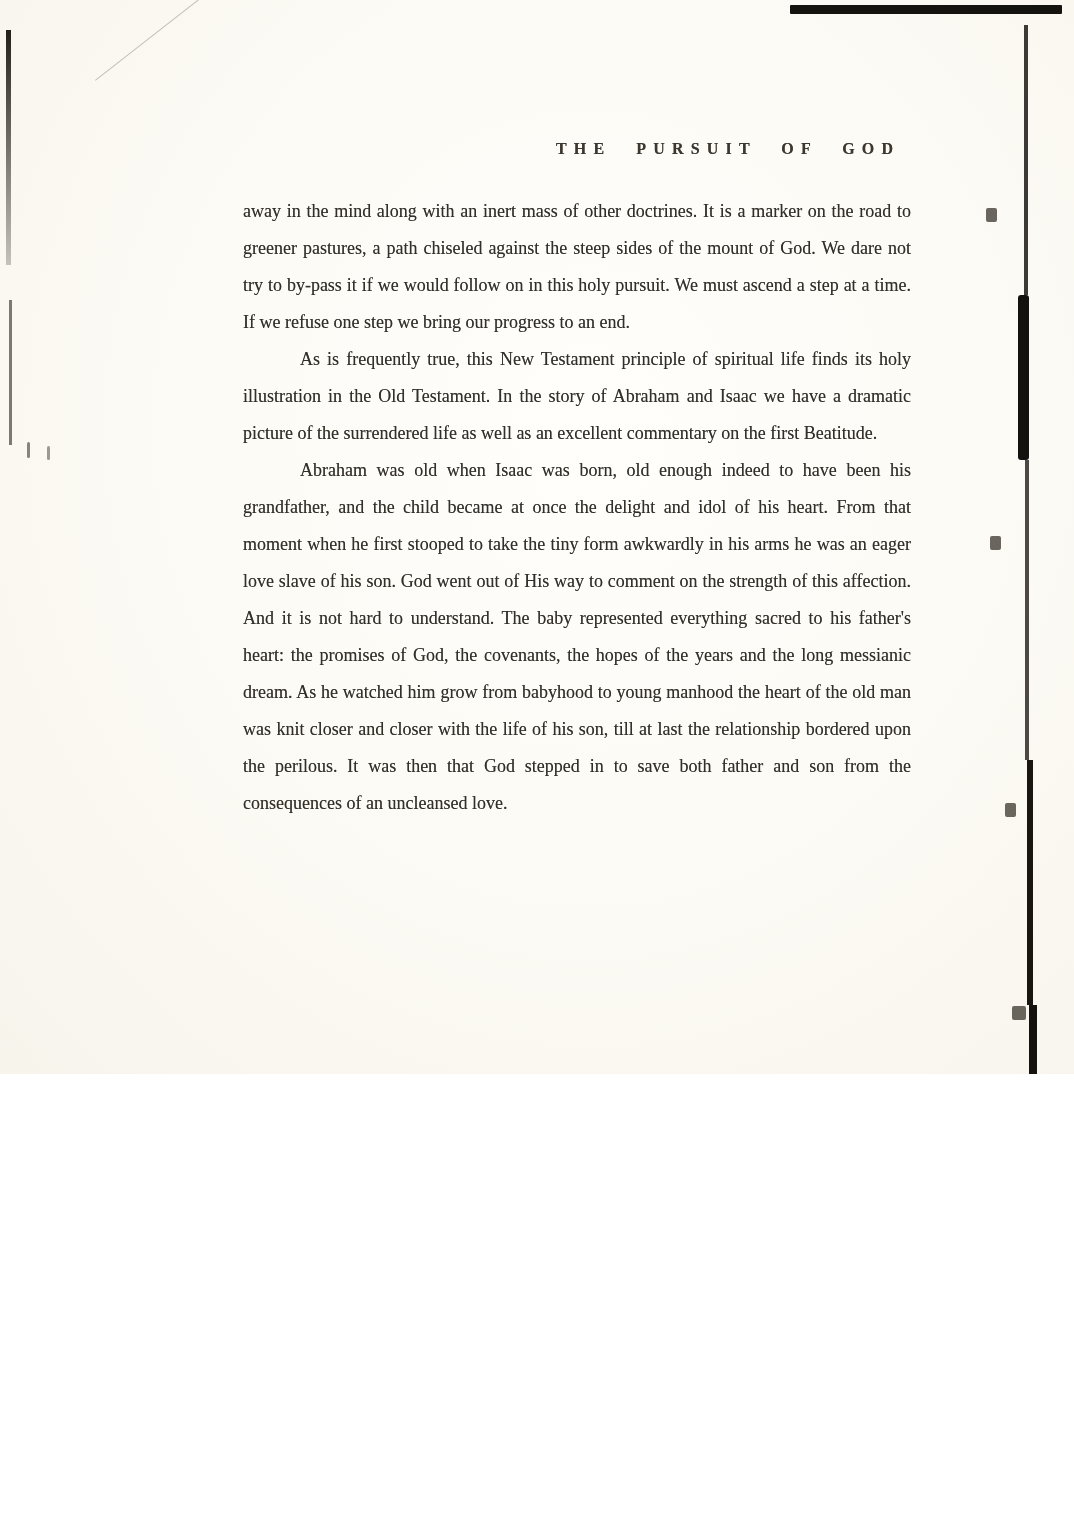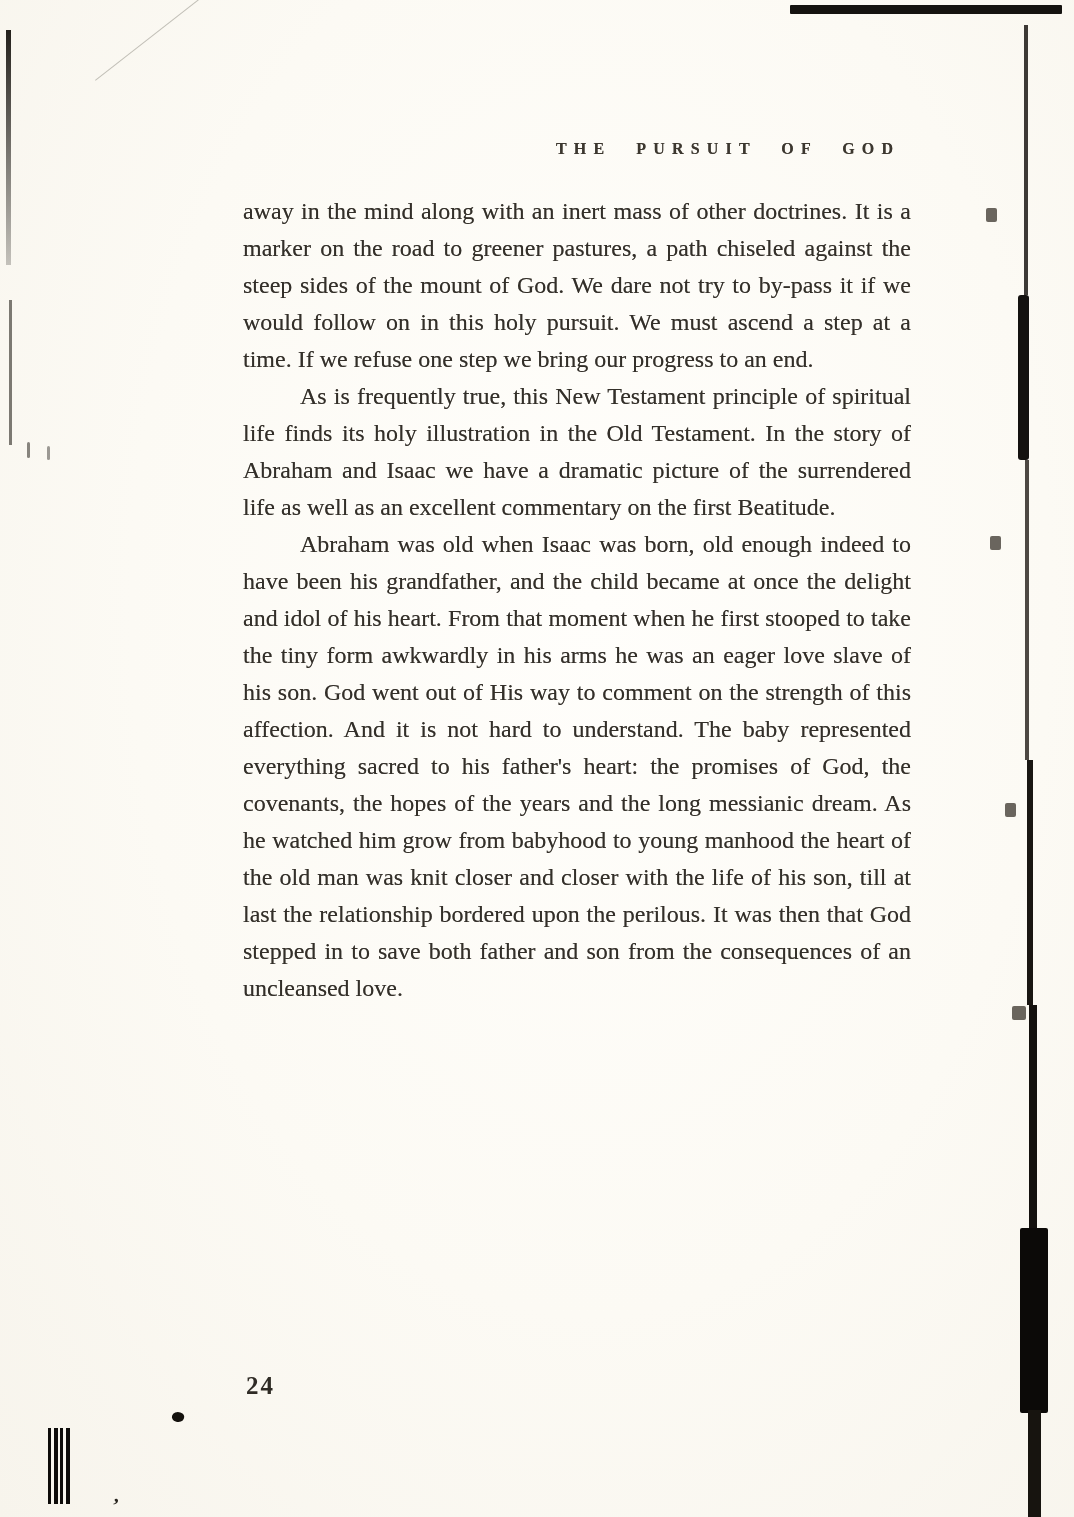--- a/index.html
+++ b/index.html
@@ -6,21 +6,21 @@
     margin: 0;
     padding: 0;
     width: 1074px;
     height: 1517px;
     background: #ffffff;
     font-family: "Liberation Serif", "DejaVu Serif", serif;
   }
   .page {
     position: relative;
     width: 1074px;
-    height: 1517px;
+    height: 1074px;
     overflow: hidden;
     background:
       radial-gradient(ellipse at 55% 40%, #fffefb 0%, #fcfaf4 55%, #f7f4ec 100%);
     color: #35302a;
     text-decoration: underline;
   }
 
   
   .running-header {
     position: absolute;
@@ -35,21 +35,21 @@
     text-shadow: 0 0 0.6px rgba(60,55,47,.65);
     white-space: nowrap;
   }
 
   
   .text-block {
     position: absolute;
     top: 193px;
     left: 243px;
     width: 668px;
-    font-size: 24px;
+    font-size: 18px;
     line-height: 37px;
     text-align: justify;
     color: #332f29;
     text-shadow: 0 0 0.5px rgba(51,47,41,.55);
   }
   .text-block p {
     margin: 0;
   }
   .text-block p.indented {
     text-indent: 57px;

